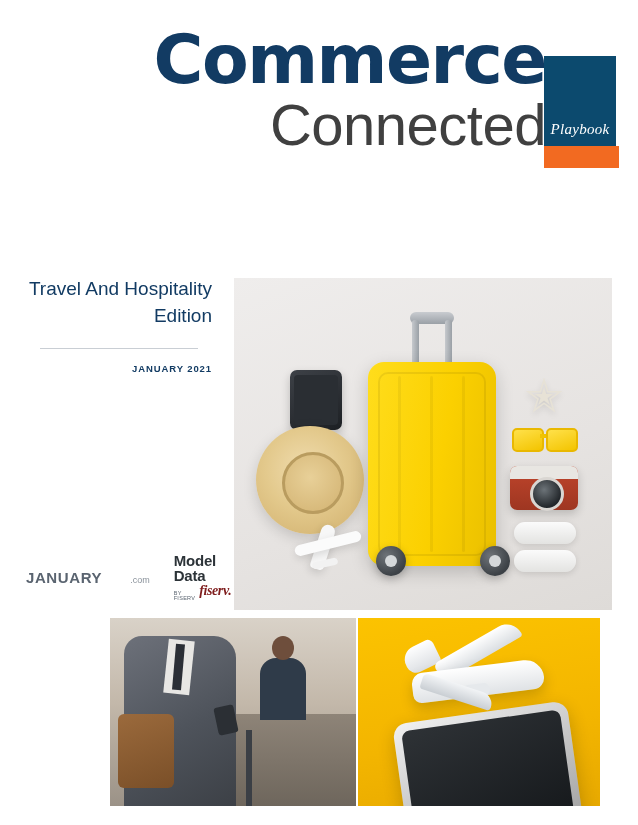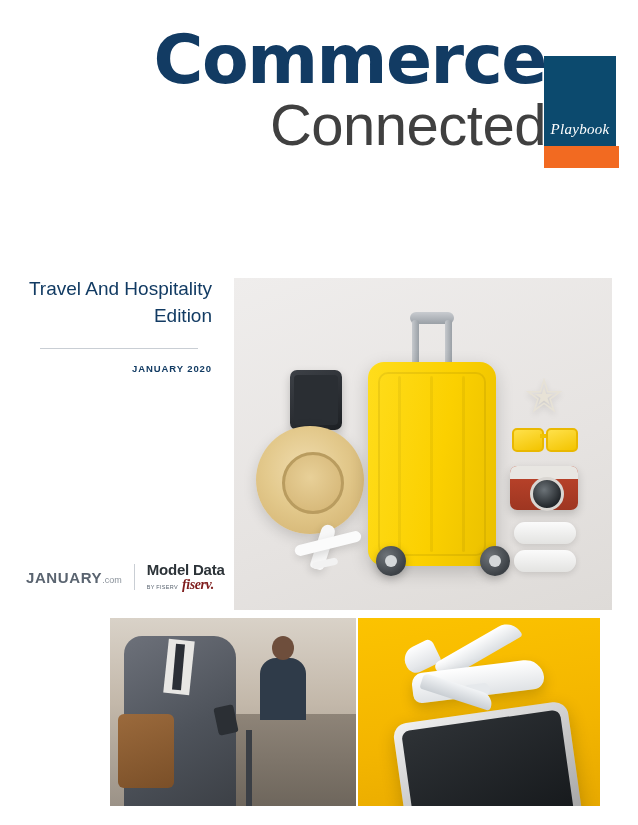--- a/index.html
+++ b/index.html
@@ -132,20 +132,21 @@
     letter-spacing: 0.6px;
     color: #5a6470;
     font-weight: bold;
     white-space: nowrap;
   }
   .logo-pymnts .dotcom {
     font-size: 9px;
     font-weight: normal;
     letter-spacing: 0;
     color: #8a929b;
+    margin-left: 28px;
   }
   .logo-divider {
     width: 1px;
     height: 26px;
     background: #c9ced4;
     margin: 0 12px;
   }
   .logo-fd {
     line-height: 1;
   }
@@ -607,21 +608,21 @@
     </div>
     <div class="playbook-badge">
       <div class="badge-text">Playbook</div>
       <div class="accent"></div>
     </div>
   </div>
 
   <div class="left-col">
     <div class="edition-title">Travel And Hospitality Edition</div>
     <div class="rule"></div>
-    <div class="issue-date">JANUARY 2020</div>
+    <div class="issue-date">JANUARY 2021</div>
   </div>
 
   <div class="logos">
     <div class="logo-pymnts">
       <span>JANUARY</span><span class="dotcom">.com</span>
     </div>
     <div class="logo-divider"></div>
     <div class="logo-fd">
       <div class="fd-top">Model Data</div>
       <div class="fd-bottom">

